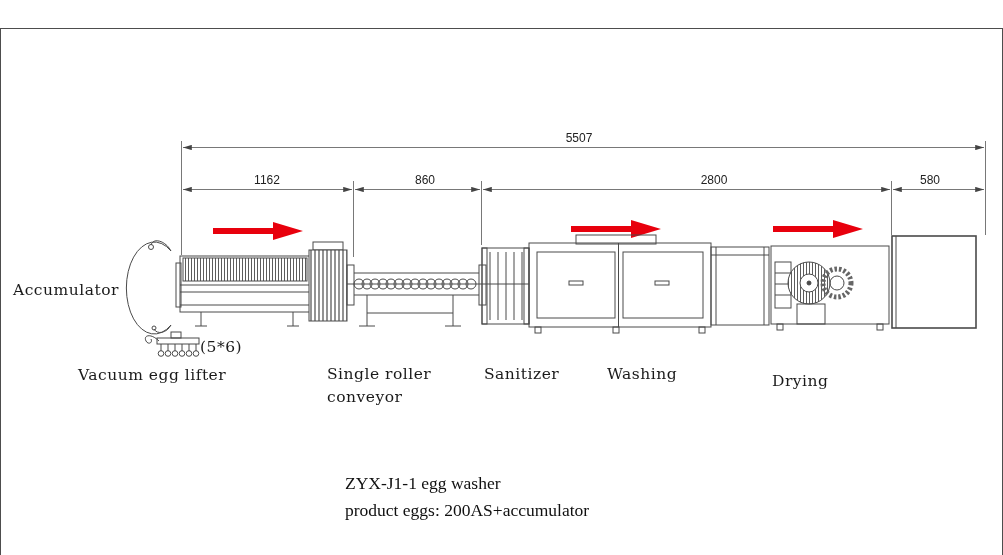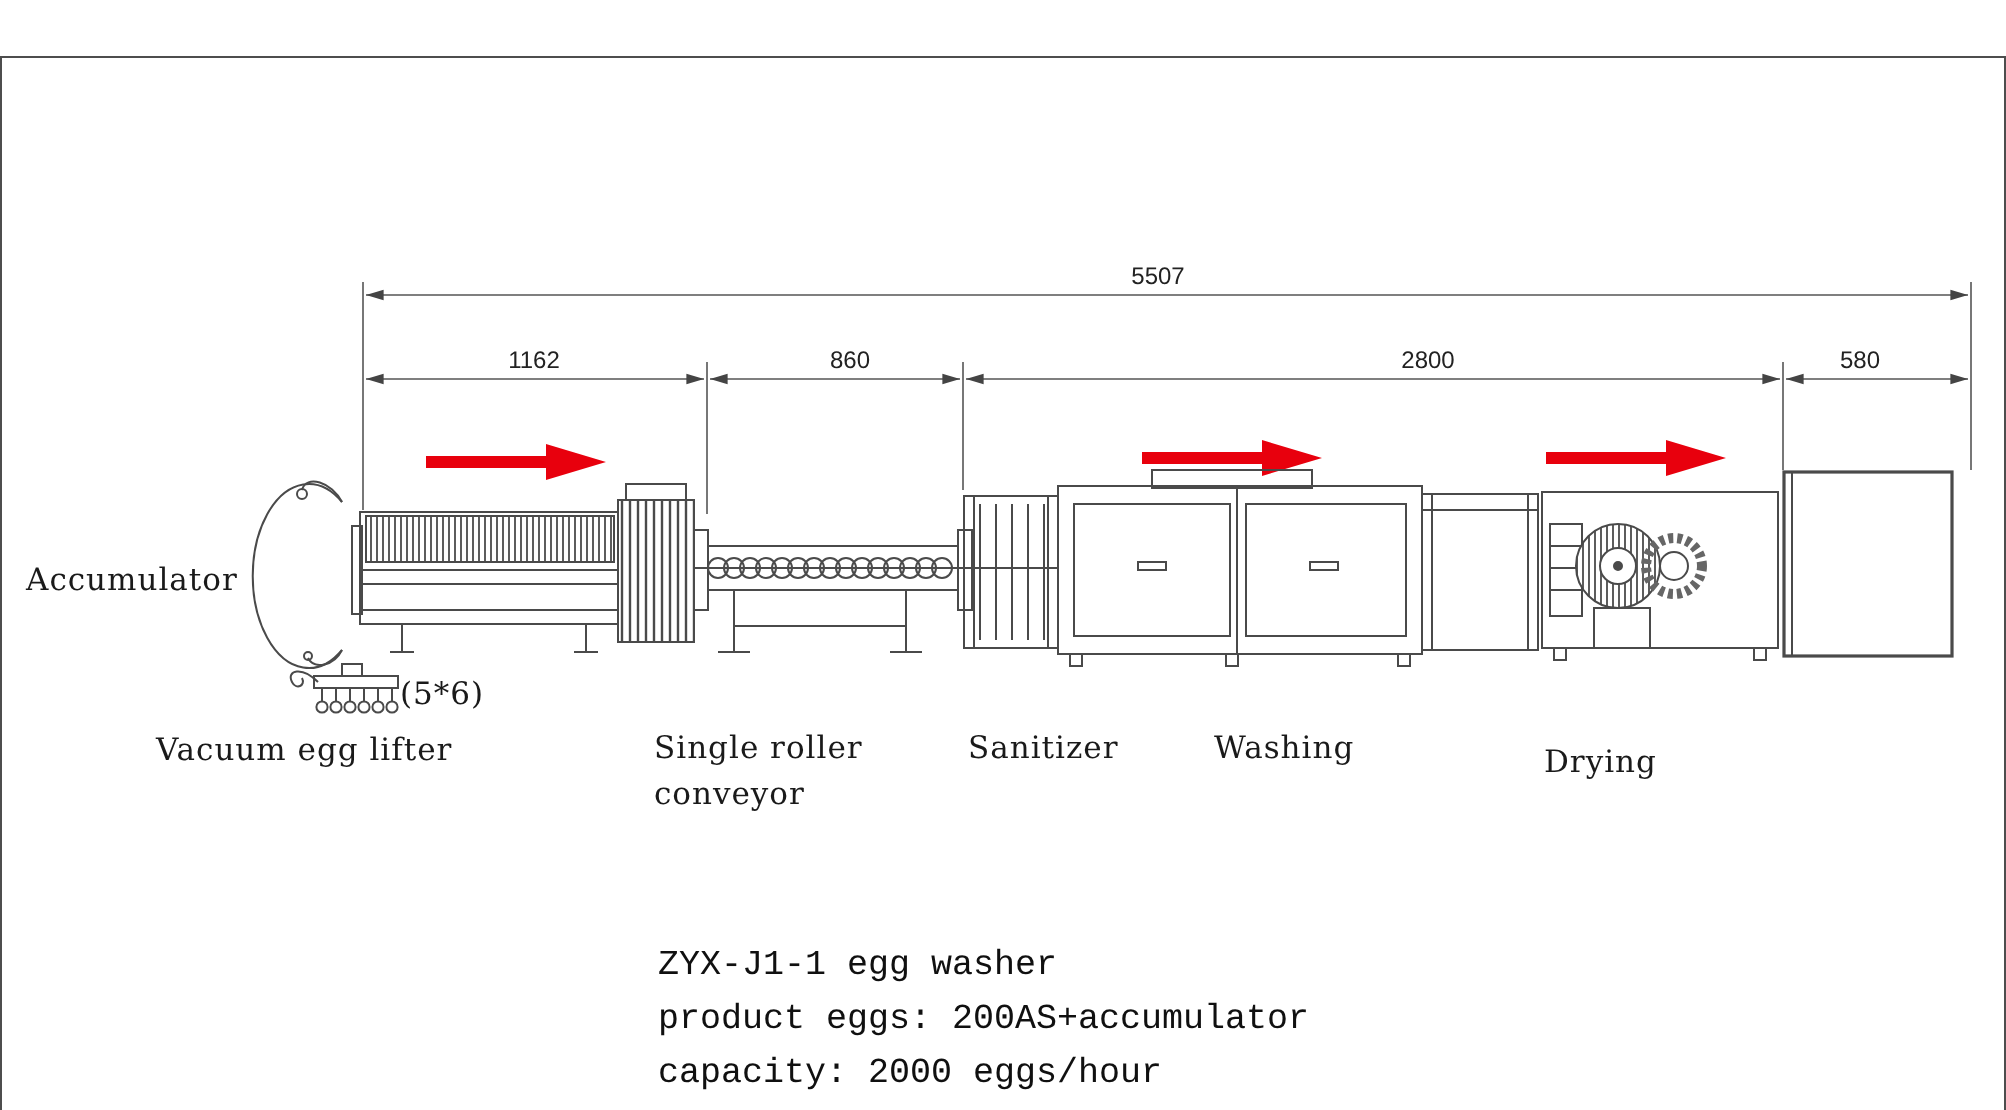--- a/index.html
+++ b/index.html
@@ -7,22 +7,22 @@
     position:relative; width:1003px; height:555px; background:#ffffff;
     border:1px solid #4d4d4d; border-bottom:none; box-sizing:border-box;
     overflow:hidden;
     font-family:"Liberation Sans", sans-serif;
     margin-top:28px;
   }
   svg { position:absolute; left:0; top:0; }
   .dim-text { font-family:"Liberation Sans", sans-serif; font-size:12px; fill:#222; }
   .cad-label { font-family:"DejaVu Serif", serif; font-size:15.5px; fill:#1a1a1a; letter-spacing:0.5px; }
   .info {
-    position:absolute; left:328px; top:441px;
-    font-family:Liberation Mono, monospace; font-size:17.5px;
+    position:absolute; left:344px; top:441px;
+    font-family:Liberation Serif, serif; font-size:17.5px;
     line-height:27px; color:#101010;
   }
 </style>
 </head>
 <body>
 
 <div class="page">
 
 <svg width="1003" height="555" viewBox="0 0 1003 555">
   <defs>
@@ -202,16 +202,15 @@
     <text class="cad-label" x="326" y="373">conveyor</text>
     <text class="cad-label" x="483" y="350">Sanitizer</text>
     <text class="cad-label" x="606" y="350">Washing</text>
     <text class="cad-label" x="771" y="357">Drying</text>
   </g>
 </svg>
 
   <div class="info">
     <div>ZYX-J1-1 egg washer</div>
     <div>product eggs: 200AS+accumulator</div>
-    <div>capacity: 2000 eggs/hour</div>
   </div>
 
 </div>
 
 </body></html>

